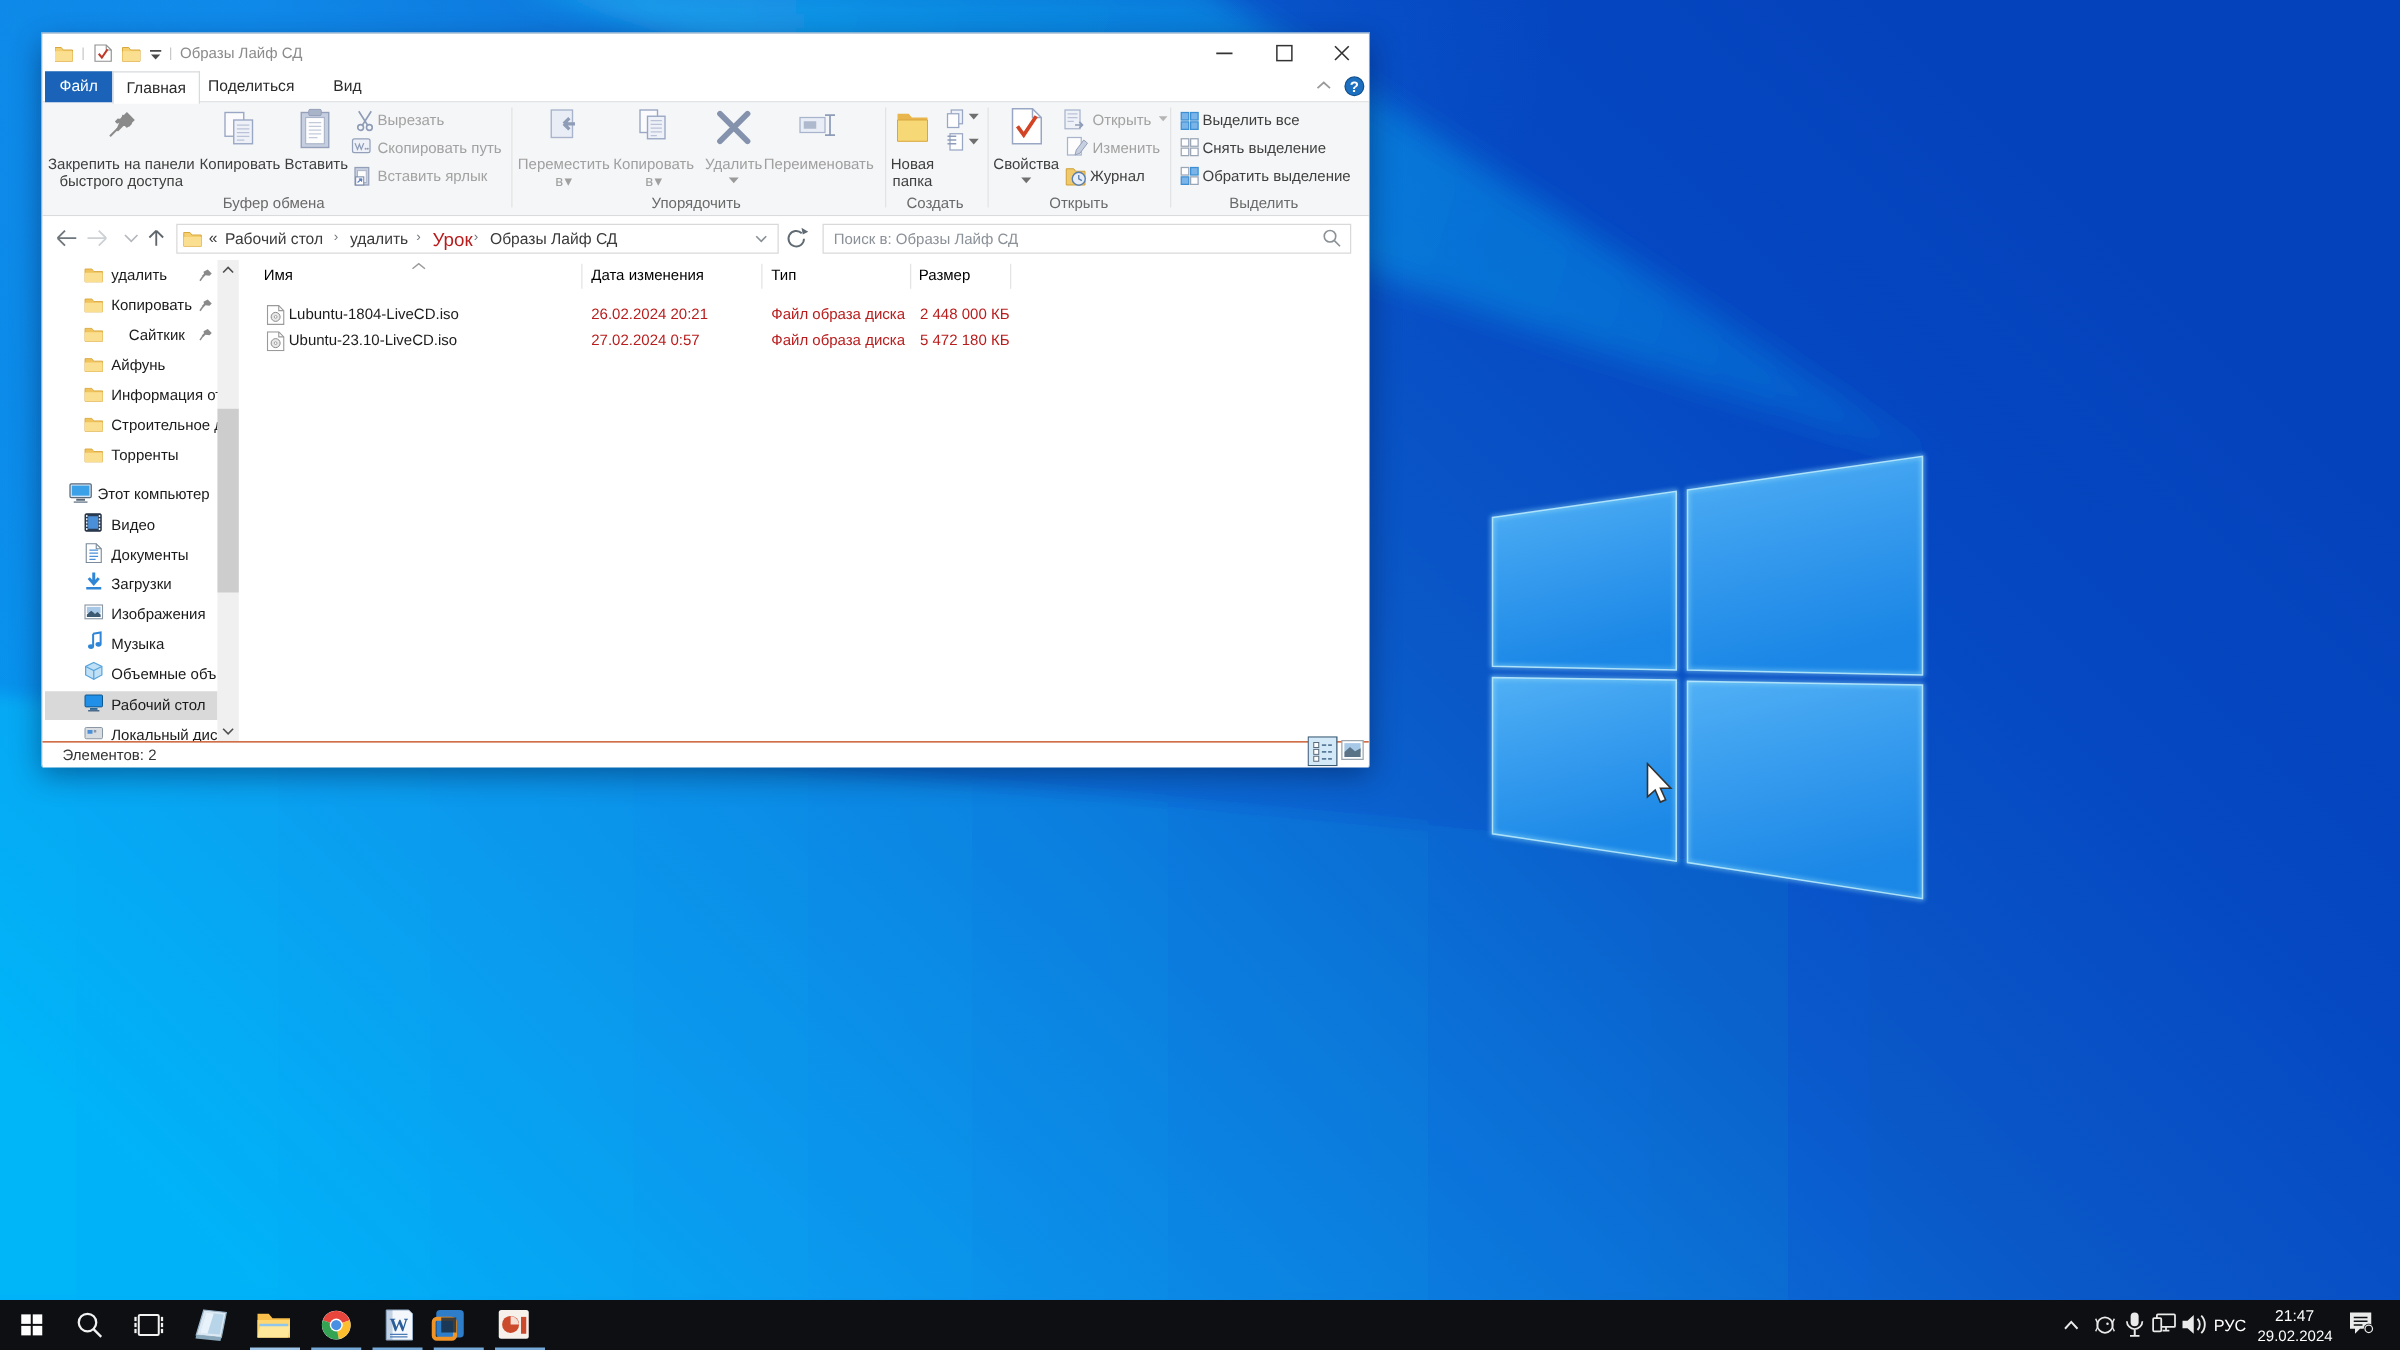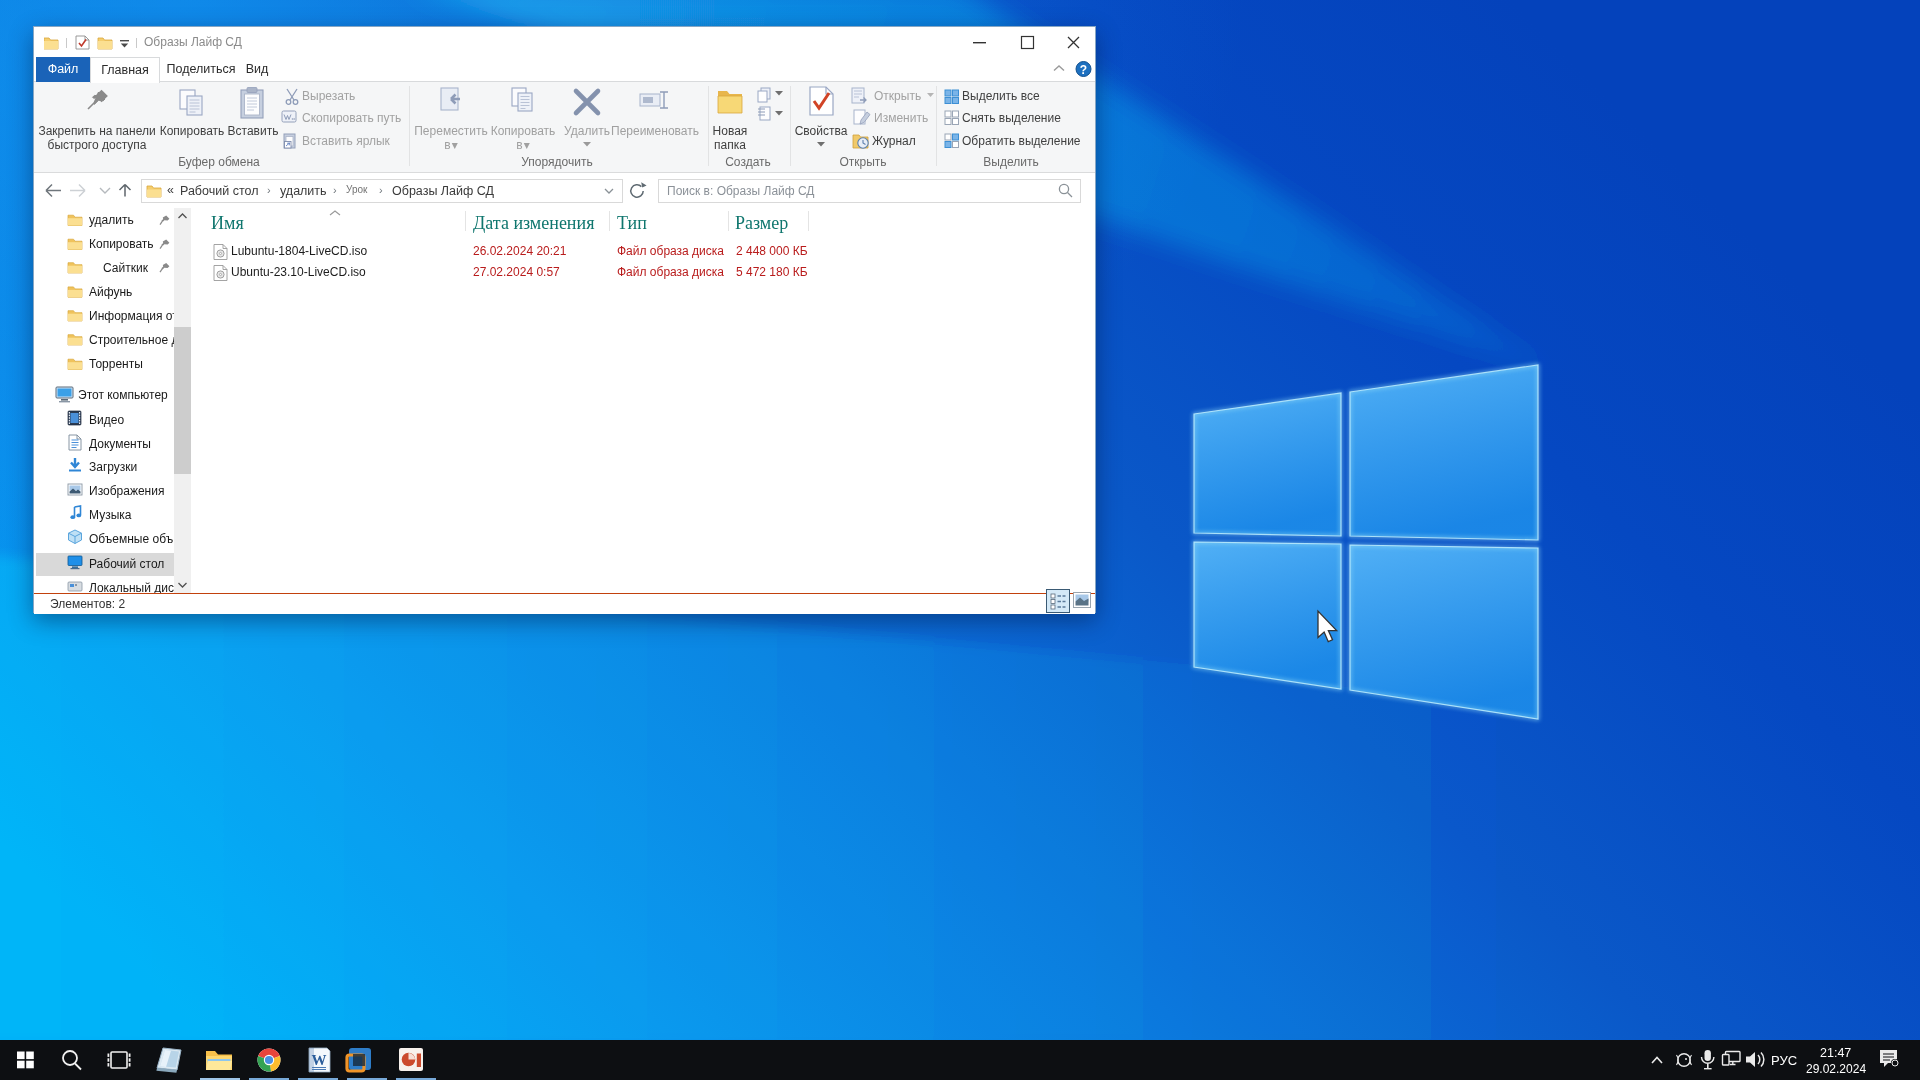--- a/index.html
+++ b/index.html
@@ -20,21 +20,21 @@
 .rbtxt.dis{color:#a0a0a0;}
 .smalltxt{position:absolute;font-size:12px;color:#a2a2a2;height:22px;line-height:22px;white-space:nowrap;}
 #addrrow{position:absolute;left:0;top:146px;width:100%;height:35px;background:#fff;}
 .addrbox{position:absolute;top:6px;height:24px;background:#fff;border:1px solid #d9d9d9;}
 #main{position:absolute;left:0;top:181px;width:100%;height:385px;background:#fff;}
 #statusbar{position:absolute;left:0;top:566px;width:100%;height:21px;background:#fff;border-top:1px solid #c2410c;font-size:12px;color:#333;}
 .navitem{position:absolute;left:0;width:158px;height:24px;font-size:12px;color:#1a1a1a;white-space:nowrap;overflow:hidden;}
 .navitem span{position:absolute;top:4px;}
 .fname{font-size:12px;color:#1c1c1c;position:absolute;white-space:nowrap;}
 .fmeta{font-size:12px;color:#b91c1c;position:absolute;white-space:nowrap;}
-.hdr{font-size:18px;color:#0f766e;position:absolute;white-space:nowrap;font-family:Liberation Serif, serif;}
+.hdr{font-size:12px;color:#000000;position:absolute;white-space:nowrap;}
 #taskbar{position:absolute;left:0;top:1040px;width:1920px;height:40px;background:#0d0f12;}
 .tbind{position:absolute;top:38px;height:2px;background:#77a9d8;}
 </style></head>
 <body>
 <div id="desktop">
 <svg width="1920" height="1080" viewBox="0 0 1920 1080">
  <defs>
   <linearGradient id="bg" x1="0" y1="0.78" x2="0.93" y2="0.25">
    <stop offset="0" stop-color="#00a1f5"></stop>
    <stop offset="0.2" stop-color="#0a89e9"></stop>
@@ -134,21 +134,21 @@
   <svg class="abs" style="left:930px;top:0;" width="133" height="30" viewBox="0 0 133 30">
    <rect x="9" y="15" width="13" height="1.4" fill="#333"></rect>
    <rect x="57.5" y="9.5" width="12" height="12" fill="none" stroke="#333" stroke-width="1.2"></rect>
    <path d="M104,10 L115,21 M115,10 L104,21" stroke="#333" stroke-width="1.3"></path>
   </svg>
  </div>
  <div id="tabrow">
   <div class="tab" id="tab-file">Файл</div>
   <div class="tab" id="tab-main">Главная</div>
   <div class="tab" style="left:127px;width:80px;">Поделиться</div>
-  <div class="tab" style="left:200px;width:46px;">Вид</div>
+  <div class="tab" style="left:221px;width:46px;">Вид</div>
   <svg class="abs" style="left:1018px;top:0px;" width="44" height="25" viewBox="0 0 44 25">
    <path d="M2,13.5 L7,9 L12,13.5" fill="none" stroke="#9a9a9a" stroke-width="1.4"></path>
    <circle cx="31.5" cy="12" r="7.5" fill="#1d70c0" stroke="#11508f" stroke-width="1"></circle>
    <text x="31.5" y="16.5" text-anchor="middle" font-size="12" font-weight="bold" fill="#fff" font-family="Liberation Sans">?</text>
   </svg>
  </div>
  <div id="ribbon">
   <div class="grpdiv" style="left:375px;"></div>
   <div class="grpdiv" style="left:674px;"></div>
   <div class="grpdiv" style="left:756px;"></div>
@@ -323,21 +323,21 @@
     <path d="M0,2 L5,2 L6.5,4 L14,4 L14,13 L0,13 Z" fill="#f5ce6e" stroke="#d9a73c" stroke-width="0.8"></path>
     <path d="M0,5.5 L14,5.5 L14,13 L0,13 Z" fill="#fbdf91"></path>
    </g>
    <path d="M466,10 l4,4 l4,-4" stroke="#8a9197" stroke-width="1.3" fill="none" transform="translate(-2,0)"></path>
   </svg>
   <div class="abs" style="left:133px;top:10px;font-size:12.5px;color:#3a3a3a;">«</div>
   <div class="abs" style="left:146px;top:11px;font-size:12.5px;color:#3a3a3a;">Рабочий стол</div>
   <div class="abs" style="left:233px;top:11px;font-size:11px;color:#6f767c;">›</div>
   <div class="abs" style="left:246px;top:11px;font-size:12.5px;color:#3a3a3a;">удалить</div>
   <div class="abs" style="left:299px;top:11px;font-size:11px;color:#6f767c;">›</div>
-  <div class="abs" style="left:312px;top:11px;font-size:10px;color:#737373;">Урок</div>
+  <div class="abs" style="left:312px;top:11px;font-size:15px;color:#b91c1c;">Урок</div>
   <div class="abs" style="left:345px;top:11px;font-size:11px;color:#6f767c;">›</div>
   <div class="abs" style="left:358px;top:11px;font-size:12.5px;color:#3a3a3a;">Образы Лайф СД</div>
   <svg class="abs" style="left:591px;top:6px;" width="24" height="24" viewBox="0 0 24 24">
    <path d="M18.2,12 a6.2,6.2 0 1 1 -1.8,-4.4" stroke="#5f6a72" stroke-width="1.5" fill="none"></path>
    <polygon points="16.2,3.2 17.2,8.6 21.6,6.4" fill="#5f6a72"></polygon>
   </svg>
   <div class="addrbox" style="left:624px;width:423px;"></div>
   <div class="abs" style="left:633px;top:11px;font-size:12px;color:#8b9198;">Поиск в: Образы Лайф СД</div>
   <svg class="abs" style="left:1022px;top:8px;" width="20" height="20" viewBox="0 0 20 20">
    <circle cx="8" cy="8" r="4.6" fill="none" stroke="#8a9197" stroke-width="1.3"></circle>

